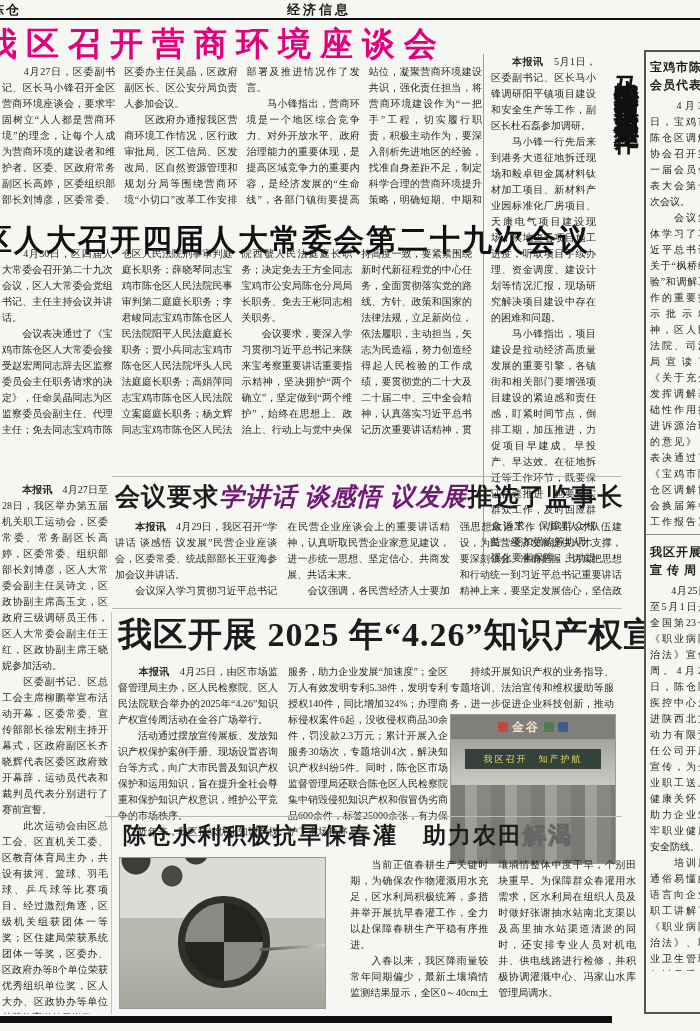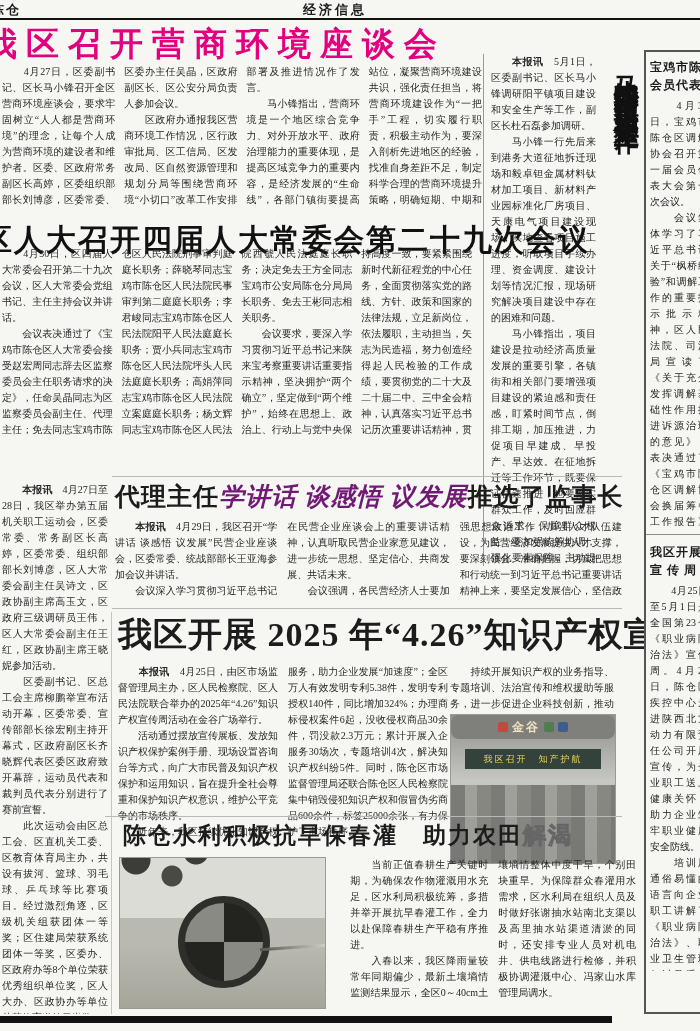--- a/index.html
+++ b/index.html
@@ -1,21 +1,21 @@
 <!DOCTYPE html>
 <html><head>
 <meta charset="utf-8">
 <style>
   html,body{margin:0;padding:0;}
   body{background:#e9e9e6;font-family:"Liberation Serif","DejaVu Serif",serif;}
   .page{position:relative;width:700px;height:1031px;background:#f6f6f3;overflow:hidden;color:#1c1c1c;}
   
   .masthead{position:absolute;left:0;top:0;width:700px;height:18px;border-bottom:2px solid #111;font-size:13px;font-weight:bold;}
   .mh-left{position:absolute;left:-9px;top:1px;letter-spacing:2px;}
-  .mh-center{position:absolute;left:287px;top:1px;letter-spacing:3px;margin-left:16px;}
+  .mh-center{position:absolute;left:287px;top:1px;letter-spacing:3px;}
   .mh-right{position:absolute;left:482px;top:1px;letter-spacing:1px;}
   
   .bodytext{font-size:10px;line-height:16px;text-align:justify;white-space:pre-line;color:#262626;overflow:hidden;}
   .tag{font-weight:bold;font-family:"Liberation Sans","DejaVu Sans",sans-serif;}
   .cols4{column-count:4;column-gap:9px;}
   .cols3{column-count:3;column-gap:10px;}
   .cols2{column-count:2;column-gap:10px;}
   
   .hl-a{position:absolute;left:-16px;top:22px;width:520px;margin:0;font-family:"Liberation Sans","DejaVu Sans",sans-serif;font-size:33px;font-weight:900;color:#e3007f;letter-spacing:9px;white-space:nowrap;}
   .body-a{position:absolute;left:2px;top:64px;width:480px;height:152px;}
@@ -39,21 +39,21 @@
   
   .art-e{position:absolute;left:2px;top:482px;width:106px;height:532px;}
   
   .art-f{position:absolute;left:118px;top:612px;width:504px;height:248px;}
   .hl-f{margin:0 0 6px 0;text-align:left;font-size:34px;font-weight:bold;letter-spacing:1px;white-space:nowrap;}
   .f-row{display:flex;gap:2px;}
   .f-text{width:330px;height:198px;}
   .f-right{width:164px;}
   .f-right-text{height:46px;margin-bottom:4px;}
   .photo-f{position:relative;width:164px;height:148px;background:linear-gradient(#8f8f8c,#c7c7c3 45%,#aeaeaa);overflow:hidden;border:1px solid #999;}
-  .pf-sign{position:absolute;left:0;top:0;width:100%;height:24px;background:#7f7f7b;display:flex;align-items:center;justify-content:center;gap:4px;color:#f2e2c0;font-weight:bold;font-size:12px;letter-spacing:2px;border-radius:8px;}
+  .pf-sign{position:absolute;left:0;top:0;width:100%;height:24px;background:#7f7f7b;display:flex;align-items:center;justify-content:center;gap:4px;color:#f2e2c0;font-weight:bold;font-size:12px;letter-spacing:2px;}
   .blk{display:inline-block;width:10px;height:10px;border-radius:2px;}
   .blk.r{background:#c14b3a;} .blk.g{background:#4f7d4f;} .blk.b{background:#3d5d8f;}
   .pf-banner{position:absolute;left:14px;top:34px;width:136px;height:20px;background:#33423a;color:#ead75a;font-size:9px;letter-spacing:2px;display:flex;align-items:center;justify-content:center;}
   .pf-crowd{position:absolute;left:0;bottom:0;width:100%;height:78px;background:repeating-linear-gradient(90deg,#6e6e6a 0 14px,#9a9a95 14px 26px,#7d7d78 26px 40px);opacity:.85;}
   
   .rule-g-top{left:105px;top:816px;width:517px;}
   .art-g{position:absolute;left:105px;top:820px;width:517px;height:196px;padding-left:14px;}
   .hl-g{margin:0 0 6px 4px;font-family:"Liberation Sans","DejaVu Sans",sans-serif;font-size:23px;font-weight:900;letter-spacing:2px;white-space:nowrap;}
   .outline{color:#dddddd;-webkit-text-stroke:1px #666;}
   .g-row{display:flex;gap:24px;}
@@ -97,21 +97,21 @@
   <div class="vtitle">马小锋调研阳平镇项目建设和安全生产工作</div>
 
   <h1 class="hl-c">区人大召开四届人大常委会第二十九次会议</h1>
   <div class="body-c bodytext cols4">　　4月30日，区四届人大常委会召开第二十九次会议，区人大常委会党组书记、主任主持会议并讲话。
 　　会议表决通过了《宝鸡市陈仓区人大常委会接受赵宏周同志辞去区监察委员会主任职务请求的决定》，任命吴晶同志为区监察委员会副主任、代理主任；免去同志宝鸡市陈仓区人民法院刑事审判庭庭长职务；薛晓琴同志宝鸡市陈仓区人民法院民事审判第二庭庭长职务；李君峻同志宝鸡市陈仓区人民法院阳平人民法庭庭长职务；贾小兵同志宝鸡市陈仓区人民法院坪头人民法庭庭长职务；高娟萍同志宝鸡市陈仓区人民法院立案庭庭长职务；杨文辉同志宝鸡市陈仓区人民法院西虢人民法庭庭长职务；决定免去王方全同志宝鸡市公安局陈仓分局局长职务、免去王彬同志相关职务。
 　　会议要求，要深入学习贯彻习近平总书记来陕来宝考察重要讲话重要指示精神，坚决拥护“两个确立”，坚定做到“两个维护”，始终在思想上、政治上、行动上与党中央保持高度一致，要紧紧围绕新时代新征程党的中心任务，全面贯彻落实党的路线、方针、政策和国家的法律法规，立足新岗位，依法履职，主动担当，矢志为民造福，努力创造经得起人民检验的工作成绩，要贯彻党的二十大及二十届二中、三中全会精神，认真落实习近平总书记历次重要讲话精神，贯彻中央八项规定精神学习教育，驰而不息正风肃纪，锲而不舍落实精神，以钉钉子精神纠治“四风”，勤勤恳恳为民、兢兢业业干事，做老实人，敬畏权力、敬畏组织、敬畏人民，自觉接受人大监督，为奋力谱写中国式现代化建设的陈仓新篇章贡献力量。
 　　区人大常委会副主任吴诗文、闫海艳等出席会议，区政府副区长封亦平，区监委、区法院、区检察院、区政府办公室负责同志列席会议。</div>
 
   <div class="rule rule-d-top"></div>
   <section class="band-d">
-    <h2 class="hl-d"><span class="hd-black">代理主任</span><span class="hd-pink">学讲话 谈感悟 议发展</span><span class="hd-black">推选了监事长</span></h2>
+    <h2 class="hl-d"><span class="hd-black">会议要求</span><span class="hd-pink">学讲话 谈感悟 议发展</span><span class="hd-black">推选了监事长</span></h2>
     <div class="body-d bodytext cols3"><span class="tag">　　本报讯　</span><span>4月29日，我区召开“学讲话 谈感悟 议发展”民营企业座谈会，区委常委、统战部部长王亚海参加会议并讲话。
 　　会议深入学习贯彻习近平总书记在民营企业座谈会上的重要讲话精神，认真听取民营企业家意见建议，进一步统一思想、坚定信心、共商发展、共话未来。
 　　会议强调，各民营经济人士要加强思想政治工作，加强人才队伍建设，为民营经济发展提供人才支撑，要深刻领会、准确把握，切实把思想和行动统一到习近平总书记重要讲话精神上来，要坚定发展信心，坚信政策支持，坚信市场潜力，积极顺应时代大势，在危机中育新机、于变局中开新局，要加强创新驱动，持续加大研发投入，探索技术、管理、营销等全方位创新，推动企业转型升级，要履行社会责任，积极投身公益事业，参与乡村振兴，助力就业创业，以坚定信心、鼓足干劲、开拓创新、砥砺奋进的工作作风，努力推动民营经济高质量发展，共同谱写中国式现代化建设的陈仓新篇章。</span></div>
   </section>
   <div class="rule rule-d-bot"></div>
 
   <section class="art-e bodytext"><span class="tag">　　本报讯　</span><span>4月27日至28日，我区举办第五届机关职工运动会，区委常委、常务副区长高婷，区委常委、组织部部长刘博彦，区人大常委会副主任吴诗文，区政协副主席高玉文，区政府三级调研员王伟，区人大常委会副主任王红，区政协副主席王晓妮参加活动。
 　　区委副书记、区总工会主席柳鹏举宣布活动开幕，区委常委、宣传部部长徐宏刚主持开幕式，区政府副区长齐晓辉代表区委区政府致开幕辞，运动员代表和裁判员代表分别进行了赛前宣誓。
 　　此次运动会由区总工会、区直机关工委、区教育体育局主办，共设有拔河、篮球、羽毛球、乒乓球等比赛项目。经过激烈角逐，区级机关组获团体一等奖；区住建局荣获系统团体一等奖，区委办、区政府办等8个单位荣获优秀组织单位奖，区人大办、区政协办等单位荣获体育道德风尚奖。
 　　举办机关运动会，既是贯彻全民健身国家战略、推进健康中国行动实践，又是我区深化全民健身活动，提振干部精气神的举措，旨在通过体育竞技的特殊形式，让广大干部在团结协作中凝聚精神，在奋勇争先中砥砺意志，展示精神风貌的同时，激发干事创业热情，为推动经济社会发展注入新的强大动力。</span></section>

